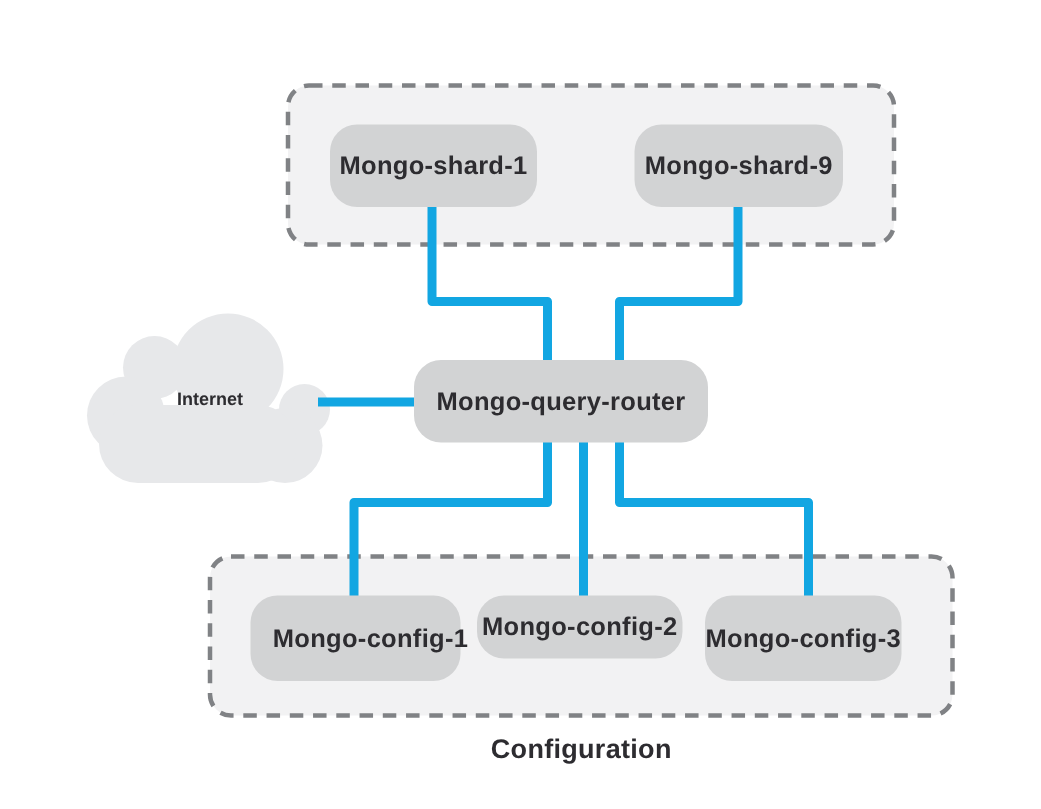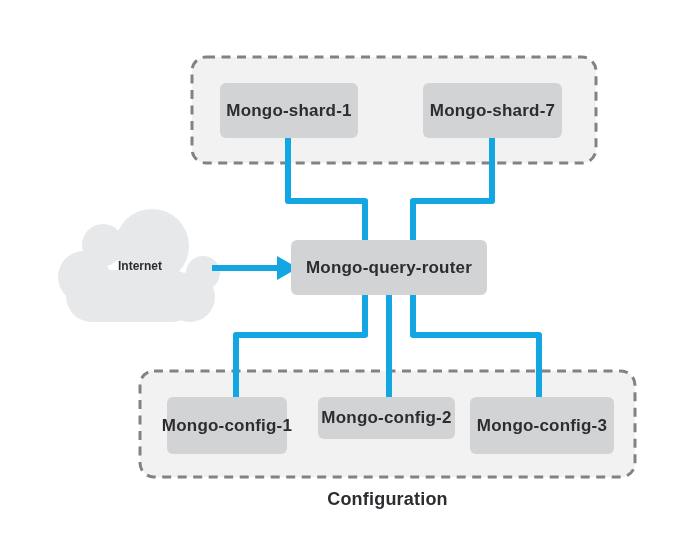--- a/index.html
+++ b/index.html
@@ -30,21 +30,21 @@
   .pipe{
     fill:none;
     stroke:var(--connector_blue);
     stroke-width:6;
     stroke-linejoin:round;
   }
   .arrowhead{fill:var(--connector_blue);stroke:none;}
   .node{
     position:absolute;z-index:2;
     background:var(--node_fill);
-    border-radius:6px;
+    border-radius:18px;
     display:flex;align-items:center;justify-content:center;
     color:var(--label_text);
     font-size:17px;font-weight:700;
     letter-spacing:0.2px;
     white-space:nowrap;
   }
   .section-label{
     position:absolute;z-index:2;
     color:var(--label_text);
     font-size:18px;font-weight:700;
@@ -87,18 +87,18 @@
       <line class="pipe" x1="212" y1="268" x2="279" y2="268"></line>
       <polygon class="arrowhead" points="277,256 277,280 298,268"></polygon>
     </g>
   </svg>
 
   <div class="section-label" style="left:140px;top:489px;width:495px;text-align:center;">Configuration</div>
 
   <div class="cloud-label" style="left:60px;top:259px;width:160px;">Internet</div>
 
   <div class="node" style="left:220px;top:83px;width:138px;height:55px;">Mongo-shard-1</div>
-  <div class="node" style="left:423px;top:83px;width:139px;height:55px;">Mongo-shard-7</div>
-  <div class="node" style="left:291px;top:240px;width:196px;height:55px;">Mongo-query-router</div>
-  <div class="node" style="left:167px;top:397px;width:120px;height:57px;">Mongo-config-1</div>
+  <div class="node" style="left:423px;top:83px;width:139px;height:55px;">Mongo-shard-9</div>
+  <div class="node" style="left:276px;top:240px;width:196px;height:55px;">Mongo-query-router</div>
+  <div class="node" style="left:167px;top:397px;width:120px;height:57px;padding-left:20px;">Mongo-config-1</div>
   <div class="node" style="left:318px;top:397px;width:137px;height:42px;">Mongo-config-2</div>
-  <div class="node" style="left:470px;top:397px;width:144px;height:57px;">Mongo-config-3</div>
+  <div class="node" style="left:470px;top:397px;width:131px;height:57px;">Mongo-config-3</div>
 </div>
 
 </body></html>

